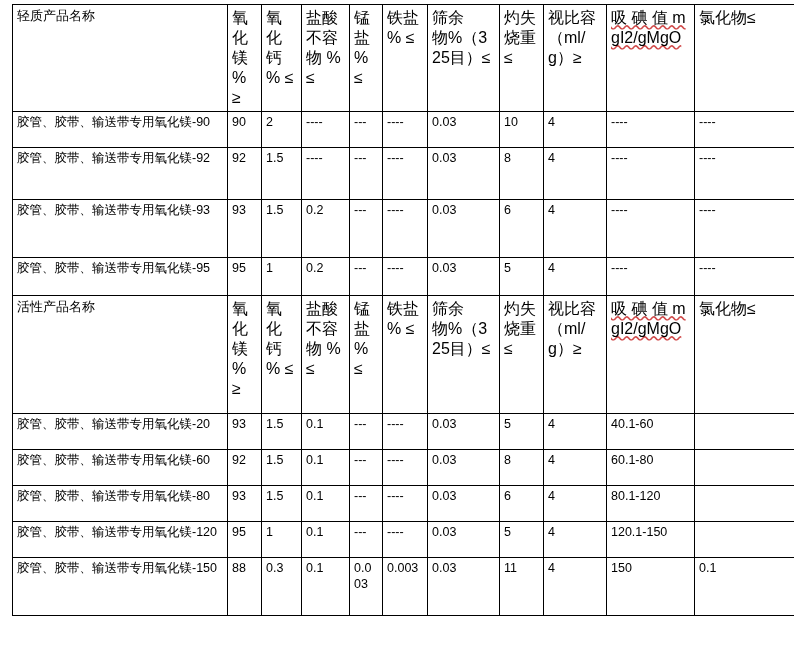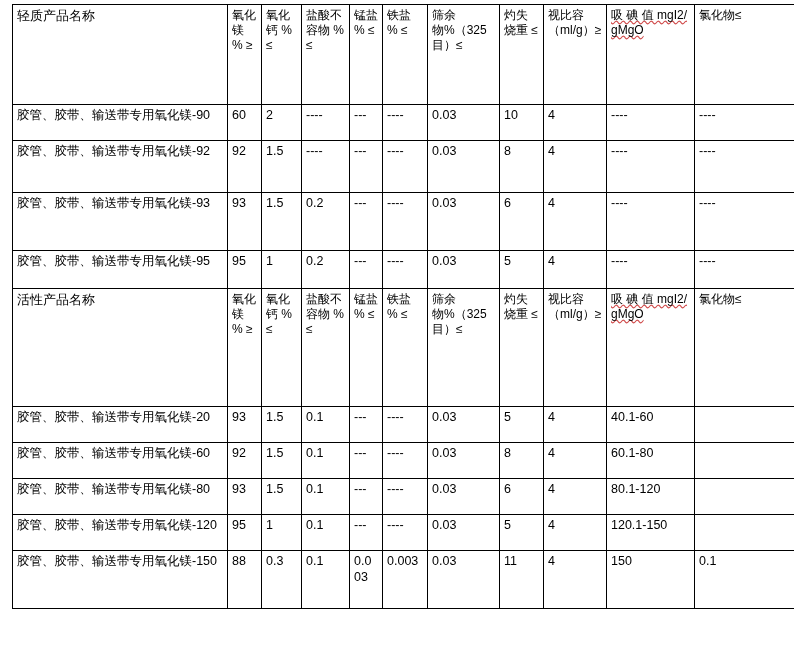--- a/index.html
+++ b/index.html
@@ -47,21 +47,21 @@
   col.c9 { width: 88px; }
   col.c10 { width: 104px; }
 
   .hdr-name {
     vertical-align: middle;
     padding-left: 22px;
     font-size: 13px;
     font-weight: normal;
   }
   .hdr-cell {
-    font-size: 12px;
+    font-size: 16px;
     line-height: 1.3;
   }
   .row-name {
     font-size: 12.5px;
     padding-left: 6px;
   }
   .val {
     font-size: 12.5px;
   }
   .squiggle {
@@ -108,21 +108,21 @@
         <td class="hdr-cell">铁盐 % ≤</td>
         <td class="hdr-cell">筛余物%（325目）≤</td>
         <td class="hdr-cell">灼失烧重 ≤</td>
         <td class="hdr-cell">视比容（ml/g）≥</td>
         <td class="hdr-cell squiggle">吸 碘 值 mgI2/gMgO</td>
         <td class="hdr-cell">氯化物≤</td>
       </tr>
 
       <tr class="r-90">
         <td class="row-name">胶管、胶带、输送带专用氧化镁-90</td>
-        <td class="val">60</td>
+        <td class="val">90</td>
         <td class="val">2</td>
         <td class="val">----</td>
         <td class="val">---</td>
         <td class="val">----</td>
         <td class="val">0.03</td>
         <td class="val">10</td>
         <td class="val">4</td>
         <td class="val">----</td>
         <td class="val">----</td>
       </tr>

